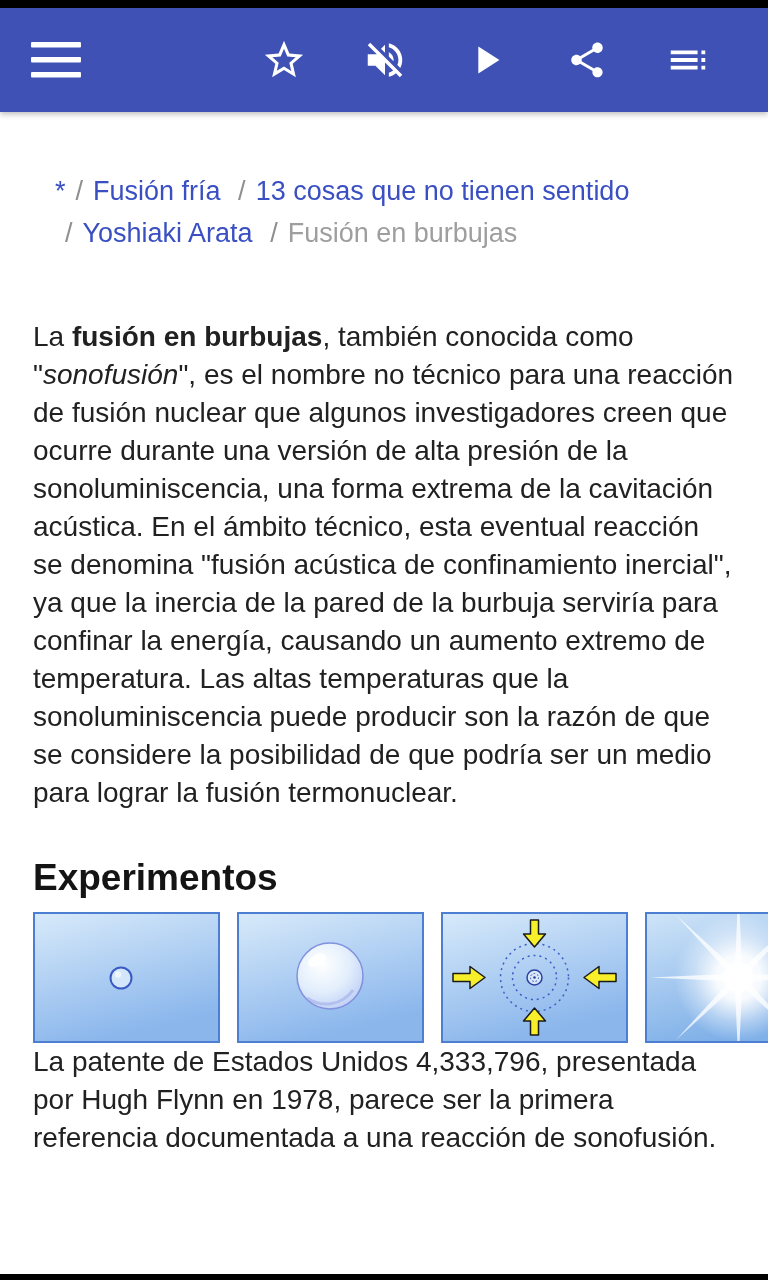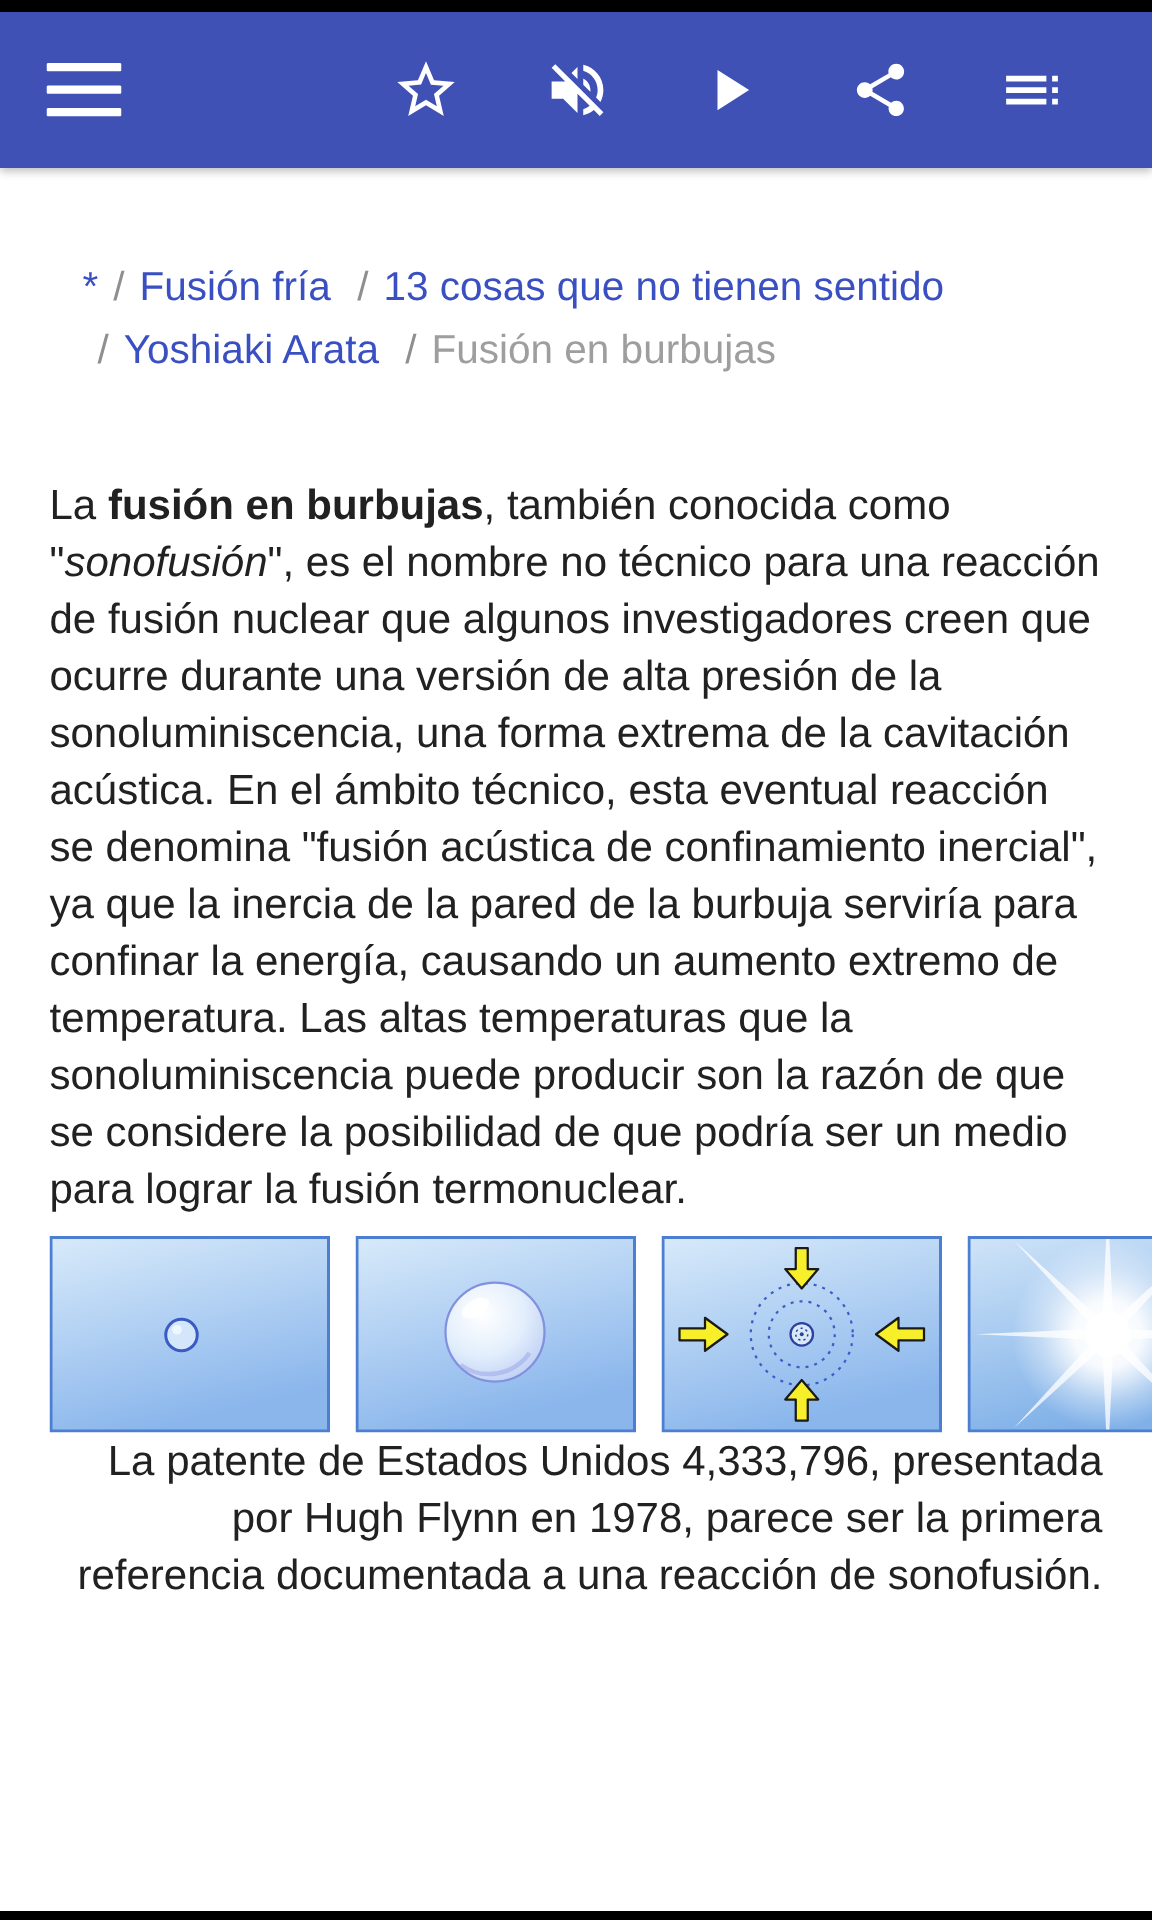--- a/index.html
+++ b/index.html
@@ -35,21 +35,21 @@
   .intro { margin-top:64px; }
   .strong { font-weight:bold; }
   .em { font-style:italic; }
 
   .section-title { margin-top:44px; font-size:37px; line-height:44px; font-weight:bold; color:#141414; }
 
   .figure-row { display:flex; gap:17px; margin-top:12px; width:832px; }
   .panel { flex:0 0 187px; cursor:pointer; }
 
   .caption { margin-top:14px; }
-  .patent { margin-top:0;text-align:right; }
+  .patent { margin-top:0; }
 </style>
 </head>
 <body>
 
 <div class="screen">
   <div class="status-strip"></div>
 
   <header class="appbar">
     <button class="icon-btn">
       <svg width="50" height="38" viewBox="0 0 50 38">
@@ -88,20 +88,21 @@
   </header>
 
   <main class="content">
 
     <nav class="breadcrumb">
       <a class="crumb">*</a><span class="crumb-group"><span class="sep">/</span><a class="crumb">Fusión fría</a></span> <span class="crumb-group"><span class="sep">/</span><a class="crumb">13 cosas que no tienen sentido</a></span> <span class="crumb-group"><span class="sep">/</span><a class="crumb">Yoshiaki Arata</a></span> <span class="crumb-group"><span class="sep">/</span><span class="crumb current">Fusión en burbujas</span></span>
     </nav>
 
     <p class="body-text intro"><span>La </span><span class="strong">fusión en burbujas</span><span>, también conocida como "</span><span class="em">sonofusión</span><span>", es el nombre no técnico para una reacción de fusión nuclear que algunos investigadores creen que ocurre durante una versión de alta presión de la sonoluminiscencia, una forma extrema de la cavitación acústica. En el ámbito técnico, esta eventual reacción se denomina "fusión acústica de confinamiento inercial", ya que la inercia de la pared de la burbuja serviría para confinar la energía, causando un aumento extremo de temperatura. Las altas temperaturas que la sonoluminiscencia puede producir son la razón de que se considere la posibilidad de que podría ser un medio para lograr la fusión termonuclear.</span></p>
 
+    <h2 class="section-title">Experimentos</h2>
 
     <div class="figure-row">
 
       <svg class="panel" width="187" height="131" viewBox="0 0 187 131">
         <defs>
           <linearGradient id="bg1" x1="0" y1="0" x2="0.35" y2="1">
             <stop offset="0" stop-color="#d8eafa"></stop>
               <stop offset="1" stop-color="#8ab6ec"></stop>
           </linearGradient>
         </defs>

